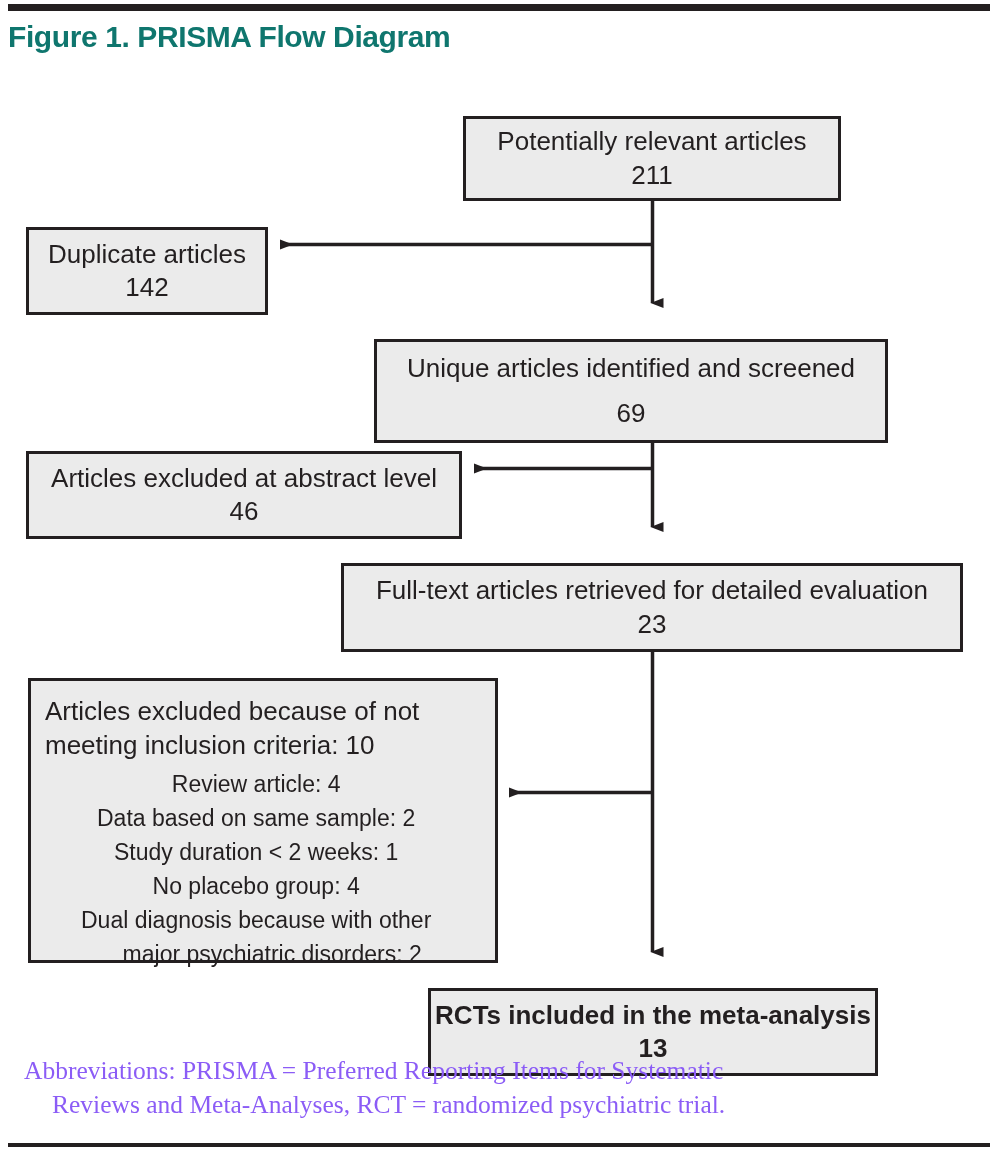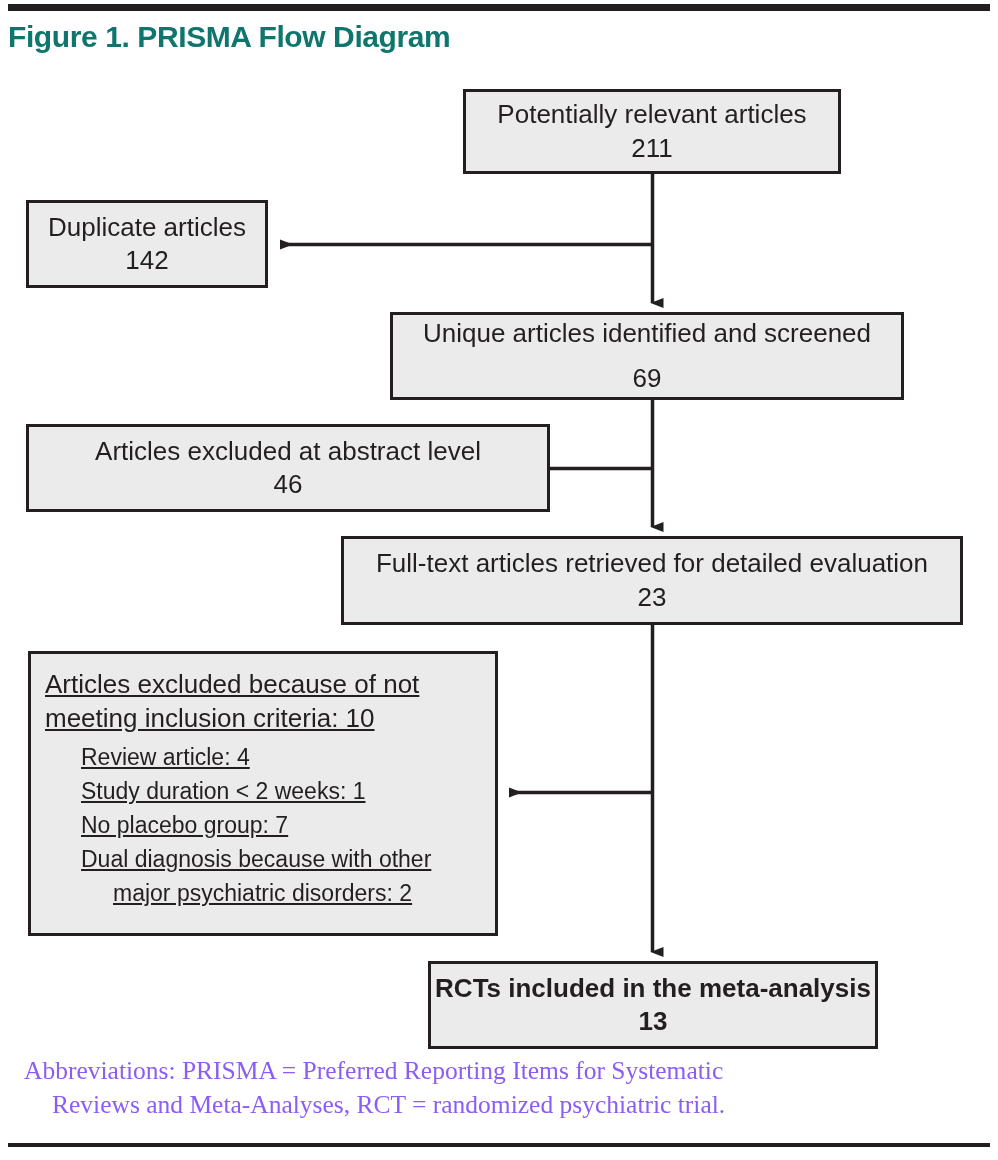--- a/index.html
+++ b/index.html
@@ -59,49 +59,50 @@
     box-sizing: border-box;
     display: flex;
     flex-direction: column;
     justify-content: center;
     align-items: center;
     text-align: center;
     font-family: "Liberation Sans", sans-serif;
     font-size: 26px;
     line-height: 1.28;
     color: #231f20;
+    margin-top: 27px;
   }
   .flow-box .box-line {
     display: block;
     padding: 0 6px;
     white-space: nowrap;
   }
   #box-excluded-fulltext {
     align-items: flex-start;
     text-align: left;
     justify-content: flex-start;
     padding: 14px 10px 10px 14px;
-    text-decoration: underline;
   }
   #box-excluded-fulltext .main-line {
     display: block;
     font-size: 26px;
     line-height: 1.3;
     white-space: nowrap;
   }
   #box-excluded-fulltext .sub-list {
     margin: 4px 0 0 0;
     padding: 0;
     list-style: none;
   }
   #box-excluded-fulltext .sub-list li {
     font-size: 23px;
     line-height: 1.48;
     padding-left: 36px;
     white-space: nowrap;
+    text-align: center;
   }
   #box-excluded-fulltext .sub-list li.wrapped {
     white-space: normal;
     padding-left: 36px;
     text-indent: 0;
   }
   #box-excluded-fulltext .sub-list li .cont {
     display: block;
     padding-left: 32px;
   }
@@ -160,42 +161,43 @@
   <div class="flow-box" id="box-potentially-relevant" style="left:463px; top:89px; width:378px; height:85px;">
     <span class="box-line">Potentially relevant articles</span>
     <span class="box-line">211</span>
   </div>
 
   <div class="flow-box" id="box-duplicates" style="left:26px; top:200px; width:242px; height:88px;">
     <span class="box-line">Duplicate articles</span>
     <span class="box-line">142</span>
   </div>
 
-  <div class="flow-box" id="box-unique-screened" style="left:390px; top:312px; width:514px; height:88px;gap:12px;">
+  <div class="flow-box" id="box-unique-screened" style="left:374px; top:312px; width:514px; height:104px;gap:12px;">
     <span class="box-line">Unique articles identified and screened</span>
     <span class="box-line">69</span>
   </div>
 
-  <div class="flow-box" id="box-excluded-abstract" style="left:26px; top:424px; width:524px; height:88px;">
+  <div class="flow-box" id="box-excluded-abstract" style="left:26px; top:424px; width:436px; height:88px;">
     <span class="box-line">Articles excluded at abstract level</span>
     <span class="box-line">46</span>
   </div>
 
   <div class="flow-box" id="box-fulltext-retrieved" style="left:341px; top:536px; width:622px; height:89px;">
     <span class="box-line">Full-text articles retrieved for detailed evaluation</span>
     <span class="box-line">23</span>
   </div>
 
   <div class="flow-box" id="box-excluded-fulltext" style="left:28px; top:651px; width:470px; height:285px;">
     <span class="main-line">Articles excluded because of not</span>
     <span class="main-line">meeting inclusion criteria: 10</span>
     <ul class="sub-list">
       <li>Review article: 4</li>
+      <li>Data based on same sample: 2</li>
       <li>Study duration &lt; 2 weeks: 1</li>
-      <li>No placebo group: 7</li>
+      <li>No placebo group: 4</li>
       <li class="wrapped">
         <span>Dual diagnosis because with other</span>
         <span class="cont">major psychiatric disorders: 2</span>
       </li>
     </ul>
   </div>
 
   <div class="flow-box" id="box-rcts-included" style="left:428px; top:961px; width:450px; height:88px;font-weight:bold;">
     <span class="box-line">RCTs included in the meta-analysis</span>
     <span class="box-line">13</span>

